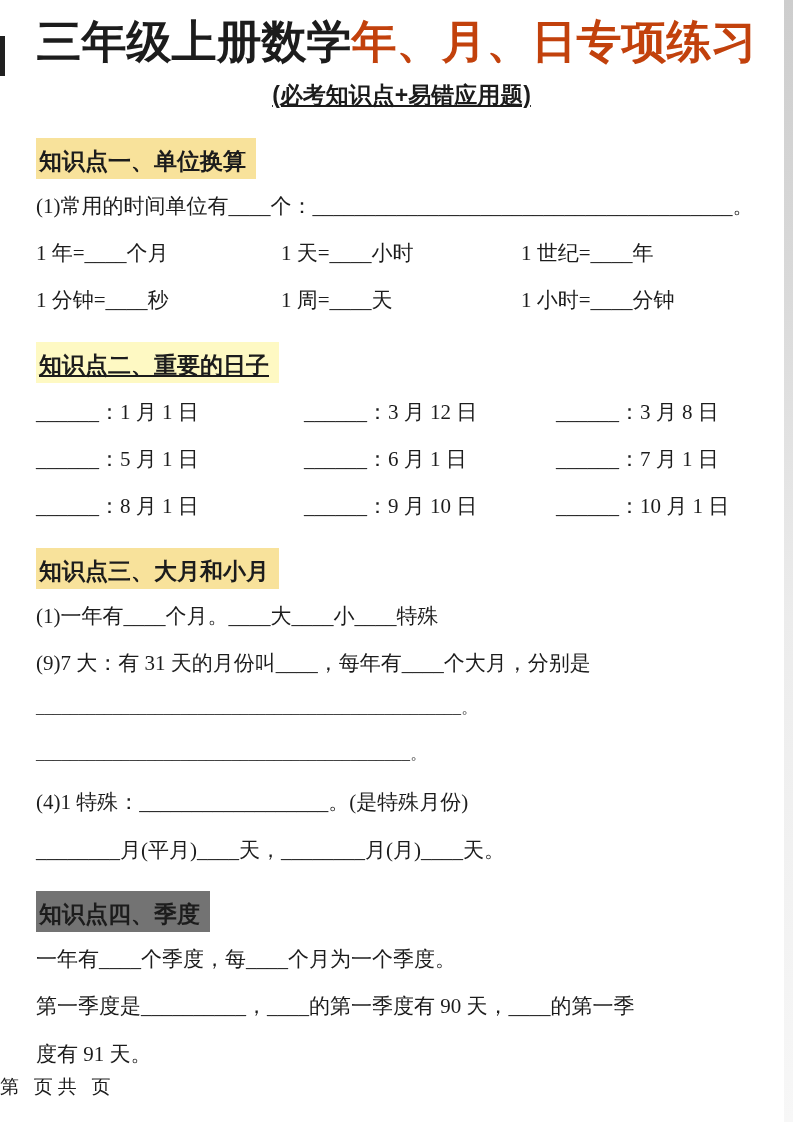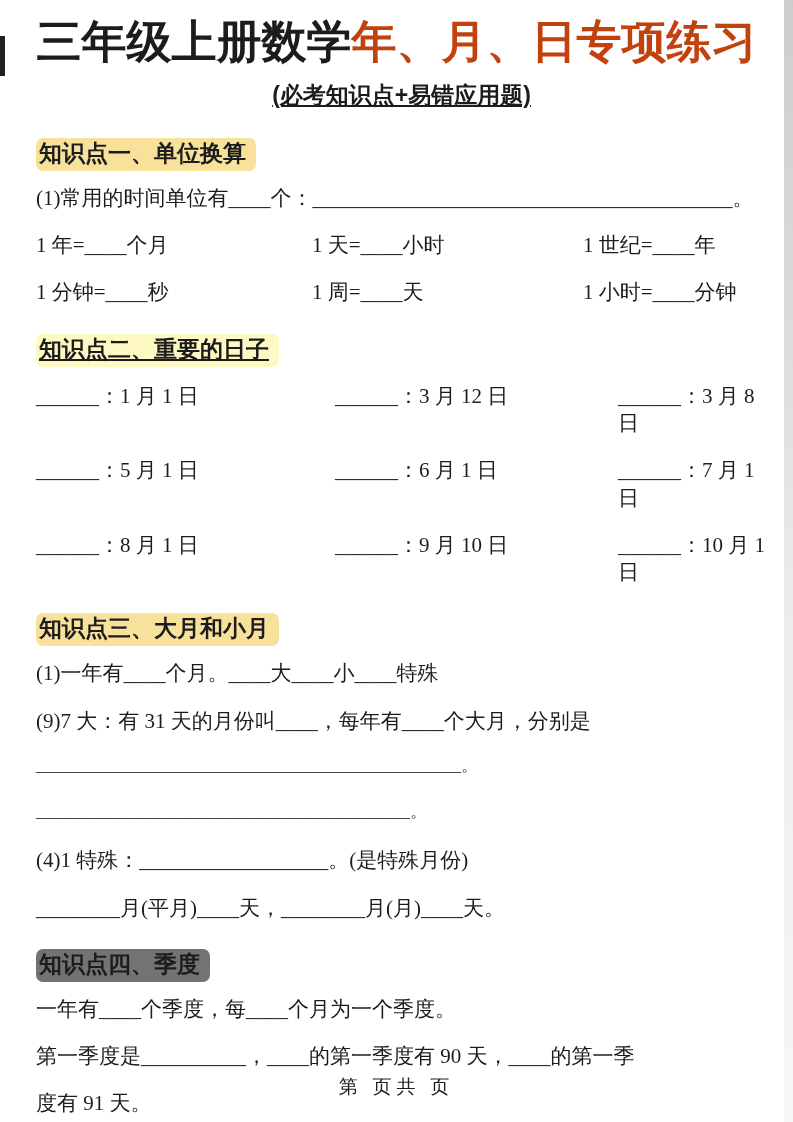--- a/index.html
+++ b/index.html
@@ -40,52 +40,50 @@
   }
   .sec-head{
     margin:27px 0 14px 0;
     font-family:"Liberation Sans","DejaVu Sans",sans-serif;
     font-weight:700;
     font-size:23px;
     line-height:1;
   }
   .sec-head .hl{
     display:inline-block;
-    padding:4px 10px 6px 3px;
-    border-radius:7px;
+    padding:12px 10px 6px 3px;
   }
   p.body{
     margin:0 0 20px 0;
     font-size:21px;
     line-height:1.3;
   }
   p.rule-line{
     margin:16px 0 24px 0;
     font-size:17px;
     line-height:1.3;
     letter-spacing:0;
     white-space:nowrap;
   }
   .row3{
     display:flex;
     font-size:21px;
     margin:16px 0 20px 0;
     line-height:1.3;
-    gap:31px;
   }
   .row3.conv > span:nth-child(1){width:245px;flex:0 0 auto;}
   .row3.conv > span:nth-child(2){width:240px;flex:0 0 auto;}
   .row3.conv > span:nth-child(3){flex:1;}
   .row3.dates > span:nth-child(1){width:268px;flex:0 0 auto;}
   .row3.dates > span:nth-child(2){width:252px;flex:0 0 auto;}
   .row3.dates > span:nth-child(3){flex:1;}
   .footer{
     position:absolute;
     left:0;bottom:22px;width:100%;
-    text-align:center;
+    text-align:left;
     font-size:19px;
     letter-spacing:5px;
   }
 </style>
 </head>
 <body>
 
 <div class="page">
 
   <div class="edge-right"></div>

